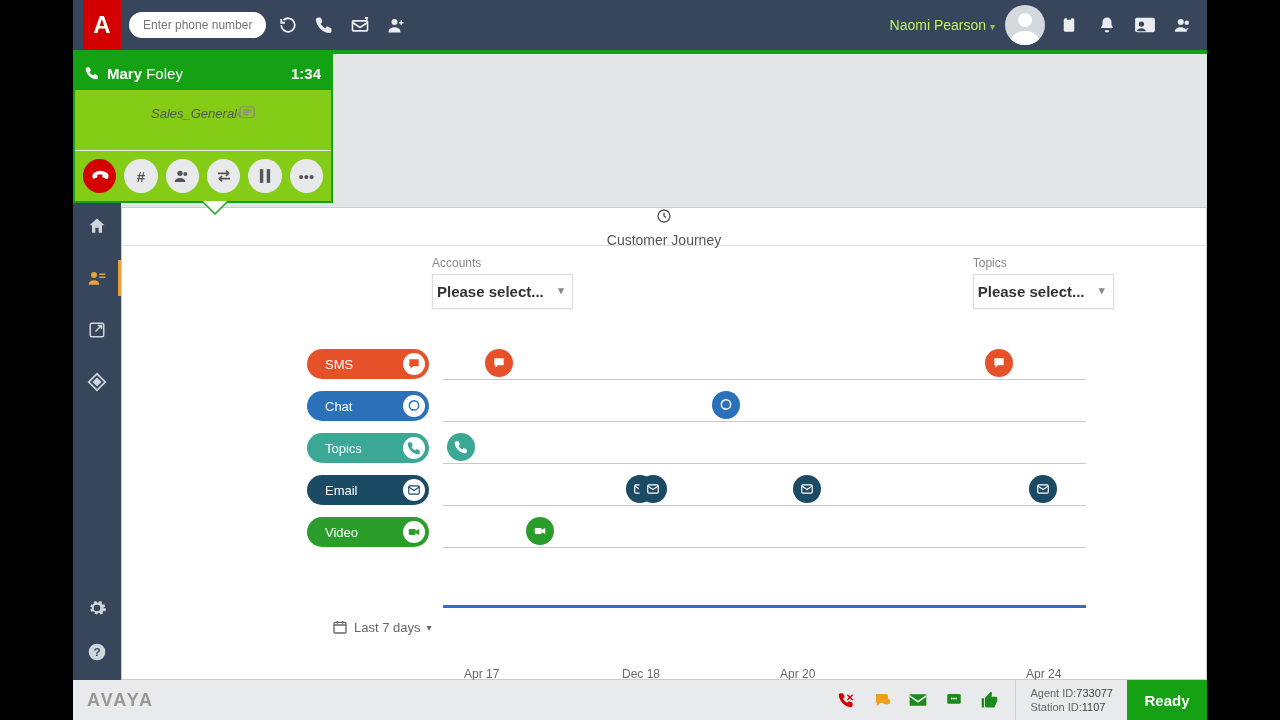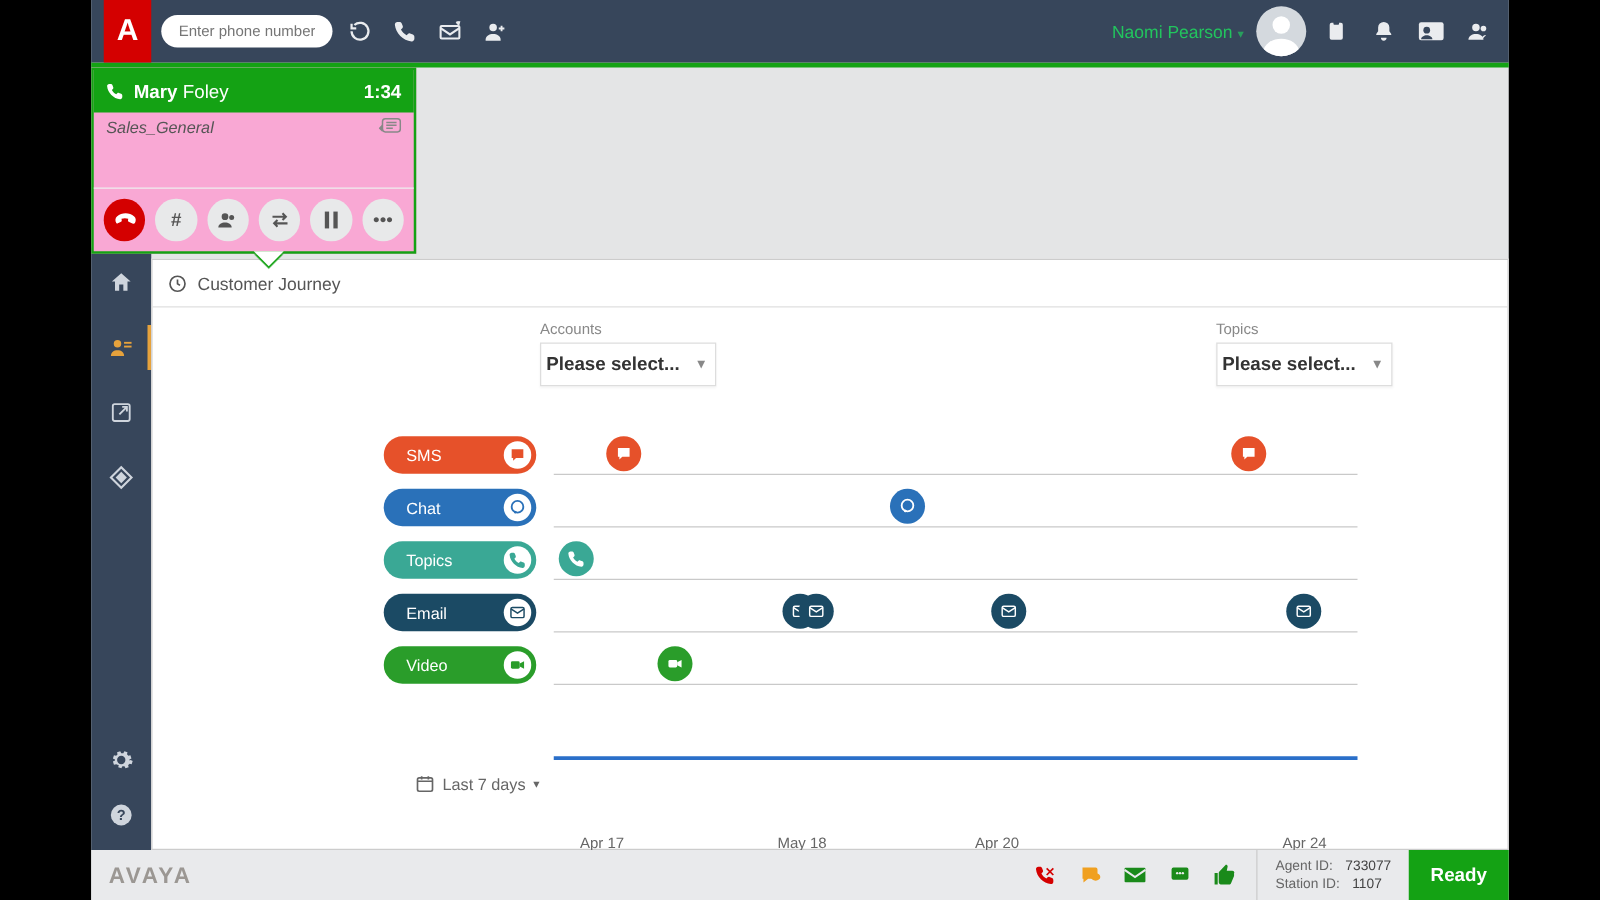--- a/index.html
+++ b/index.html
@@ -5,52 +5,52 @@
 * { box-sizing: border-box; margin: 0; padding: 0; font-family: Arial, sans-serif; }
 html, body { width: 1280px; height: 720px; background: #000; overflow: hidden; }
 
 .app { position: absolute; left: 73px; top: 0; width: 1134px; height: 720px; background: #e4e5e6; }
 
 
 .topbar { height: 50px; background: #37465b; display: flex; align-items: center; padding: 0 10px; gap: 8px; position: relative; }
 .topbar-logo { width: 38px; height: 50px; background: #d40000; display: flex; align-items: center; justify-content: center; color: #fff; font-weight: bold; font-size: 24px; }
 .phone-input { width: 137px; height: 26px; border-radius: 13px; border: none; background: #fff; padding: 0 14px; font-size: 12px; color: #888; }
 .topbar-btn { width: 28px; height: 28px; display: flex; align-items: center; justify-content: center; color: #eaecef; cursor: pointer; }
-.topbar-right { margin-left: auto; display: flex; align-items: center; gap: 10px; color: #22c55e; font-size: 14px; text-align: center; }
+.topbar-right { margin-left: auto; display: flex; align-items: center; gap: 10px; color: #bef264; font-size: 14px; text-align: center; }
 .user-name { cursor: pointer; }
 .chevron { font-size: 10px; opacity: .7; }
 .avatar { width: 40px; height: 40px; border-radius: 50%; background: #d4d9de; position: relative; overflow: hidden; }
 .avatar::before { content:""; position:absolute; left:50%; top:8px; width:14px; height:14px; border-radius:50%; background:#fff; transform:translateX(-50%);} 
 .avatar::after { content:""; position:absolute; left:50%; bottom:-6px; width:28px; height:20px; border-radius:50% 50% 0 0; background:#fff; transform:translateX(-50%);} 
 .top-green-line { height: 4px; background: #14a214; }
 
 
-.call-card { position: absolute; top: 54px; left: 0; width: 260px; border: 2px solid #14a214; background: #f9a8d4; z-index: 20; }
+.call-card { position: absolute; top: 54px; left: 0; width: 260px; border: 2px solid #14a214; background: #84cc16; z-index: 20; }
 .call-hdr { background: #14a214; color: #fff; height: 34px; display: flex; align-items: center; padding: 0 10px; gap: 8px; font-size: 15px; }
 .call-name b { font-weight: 700; }
 .call-time { margin-left: auto; font-weight: 600; }
-.call-body { padding: 4px 10px 4px; min-height: 60px; display: flex; align-items: flex-start; justify-content: space-between; }
+.call-body { padding: 16px 10px 4px; min-height: 60px; display: flex; align-items: flex-start; justify-content: center; }
 .queue-name { font-style: italic; font-size: 13px; color: #555; }
 .detail-icon { color:#888; }
 .call-ctrls { display: flex; gap: 8px; padding: 8px; border-top: 1px solid #eee; align-items: center; }
 .cbtn { width: 34px; height: 34px; border-radius: 50%; background: #e8e9ea; display: flex; align-items: center; justify-content: center; color: #555; font-size: 15px; cursor: pointer; }
 .cbtn.hangup { background: #d40000; color: #fff; }
 .cbtn.more { margin-left: auto; }
 .call-pointer { position:absolute; bottom:-12px; left:128px; width:0;height:0; border-left:12px solid transparent; border-right:12px solid transparent; border-top:12px solid #fff; filter: drop-shadow(0 2px 0 #14a214); }
 
 
 .leftnav { position: absolute; left: 0; top: 198px; width: 48px; bottom: 40px; background: #37465b; display: flex; flex-direction: column; align-items: center; padding-top: 16px; gap: 28px; }
 .leftnav .navicon { color: #cfd5dd; width: 24px; height: 24px; display:flex; align-items:center; justify-content:center; cursor:pointer; }
 .leftnav .navicon.active { color: #e6a23c; position:relative; }
 .leftnav .navicon.active::after { content:""; position:absolute; right:-12px; top:-6px; width:3px; height:36px; background:#e6a23c; }
 .leftnav-bottom { margin-top:auto; margin-bottom:16px; display:flex; flex-direction:column; gap:20px; align-items:center;}
 
 
 .panel { position: absolute; left: 48px; top: 207px; right: 0; bottom: 40px; background: #fff; border: 1px solid #ccc; }
-.panel-hdr { height: 38px; display: flex; align-items: center; gap: 8px; padding: 0 12px; border-bottom: 1px solid #e0e0e0; color: #555; font-size: 14px; }
+.panel-hdr { height: 38px; display: flex; align-items: center; gap: 8px; padding: 0 12px; border-bottom: 1px solid #e0e0e0; color: #555; font-size: 14px; flex-direction: column; }
 
 .filters { display:flex; gap: 400px; padding: 10px 0 0 310px; }
 .filter-col { }
 .flabel { font-size: 12px; color: #888; margin-bottom: 4px; display:block;}
 .select { background:#fff; border:1px solid #ddd; box-shadow:0 1px 2px rgba(0,0,0,.05); padding:8px 28px 8px 4px; font-size:15px; font-weight:600; color:#333; cursor:pointer; position:relative; display:inline-block;}
 .select::after{content:"▾"; position:absolute; right:8px; top:9px; color:#888; font-size:11px;}
 
 
 .timeline { position: relative; margin: 34px 20px 0 20px; }
 .chan-row { height: 42px; display:block; position:relative; }
@@ -73,21 +73,21 @@
 .xaxis .tick { position:absolute;margin-top:46px; }
 .date-range { position:absolute; color:#666; font-size:13px; display:flex; align-items:center; gap:6px; cursor:pointer;}
 
 
 .footer { position:absolute; left:0; right:0; bottom:0; height:40px; background:#e9eaec; display:flex; align-items:center; }
 .brand { margin-left:14px; color:#9b9793; font-weight:700; letter-spacing:2px; font-size:18px; font-family: 'Arial Black', Arial; }
 .footer-right { margin-left:auto; display:flex; align-items:stretch; height:100%; }
 .status-icons { display:flex; align-items:center; gap:14px; padding:0 14px; }
 .status-icons .si { width:22px; height:22px; display:flex; align-items:center; justify-content:center; }
 .agent-info { border-left:1px solid #ccc; padding:4px 14px; font-size:11px; color:#444; display:flex; flex-direction:column; justify-content:center; gap:2px;}
-.agent-info .row{display:flex; gap:10px;}
+.agent-info .row{display:flex; gap:0;}
 .agent-info .lab{color:#666;}
 .ready { background:#14a214; color:#fff; font-weight:700; display:flex; align-items:center; justify-content:center; width:80px; font-size:15px; cursor:pointer;}
 
 svg{display:block}
 </style>
 </head>
 <body>
 
 <div class="app">
 
@@ -393,21 +393,21 @@
               <rect x="3" y="5" width="18" height="16" rx="2"></rect>
               <path d="M3 9h18M8 3v4M16 3v4"></path>
             </svg>
           </span>
         <span>Last 7 days</span>
         <span style="font-size:10px">▾</span>
       </div>
 
       <div class="xaxis" style="top:278px">
         <span class="tick" style="left:322px">Apr 17</span>
-        <span class="tick" style="left:480px">May 18</span>
+        <span class="tick" style="left:480px">Dec 18</span>
         <span class="tick" style="left:638px">Apr 20</span>
         <span class="tick" style="left:884px">Apr 24</span>
       </div>
     </div>
   </div>
 
   <div class="footer">
     <span class="brand">AVAYA</span>
     <div class="footer-right">
       <div class="status-icons">

